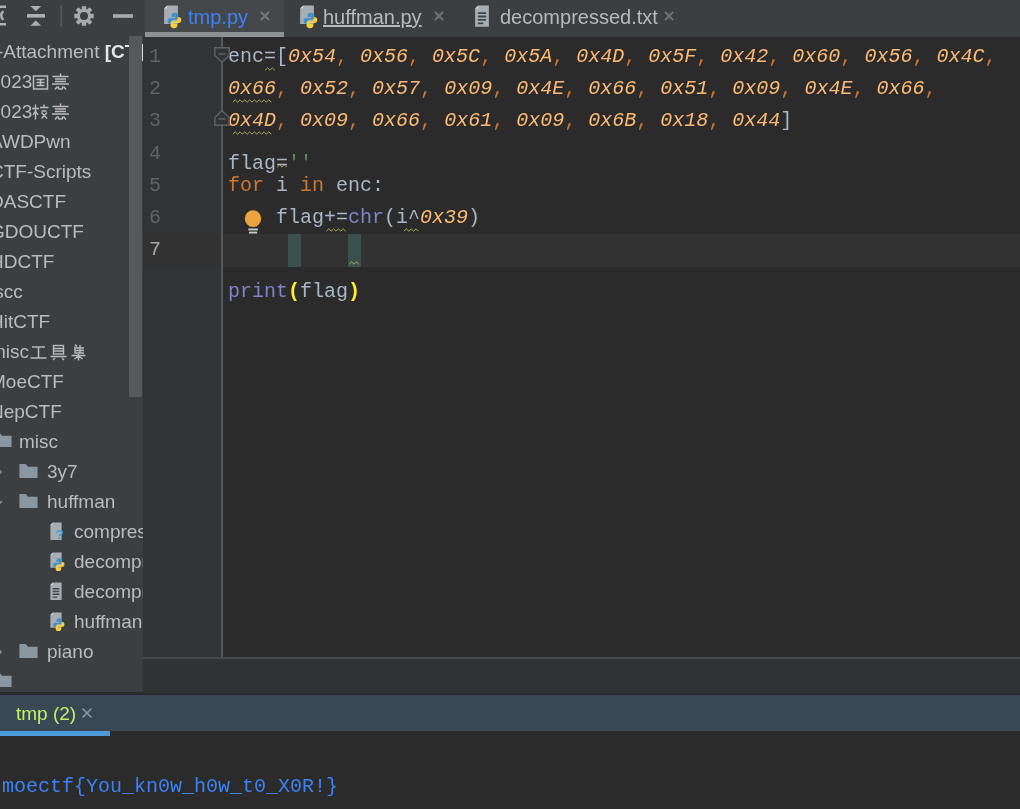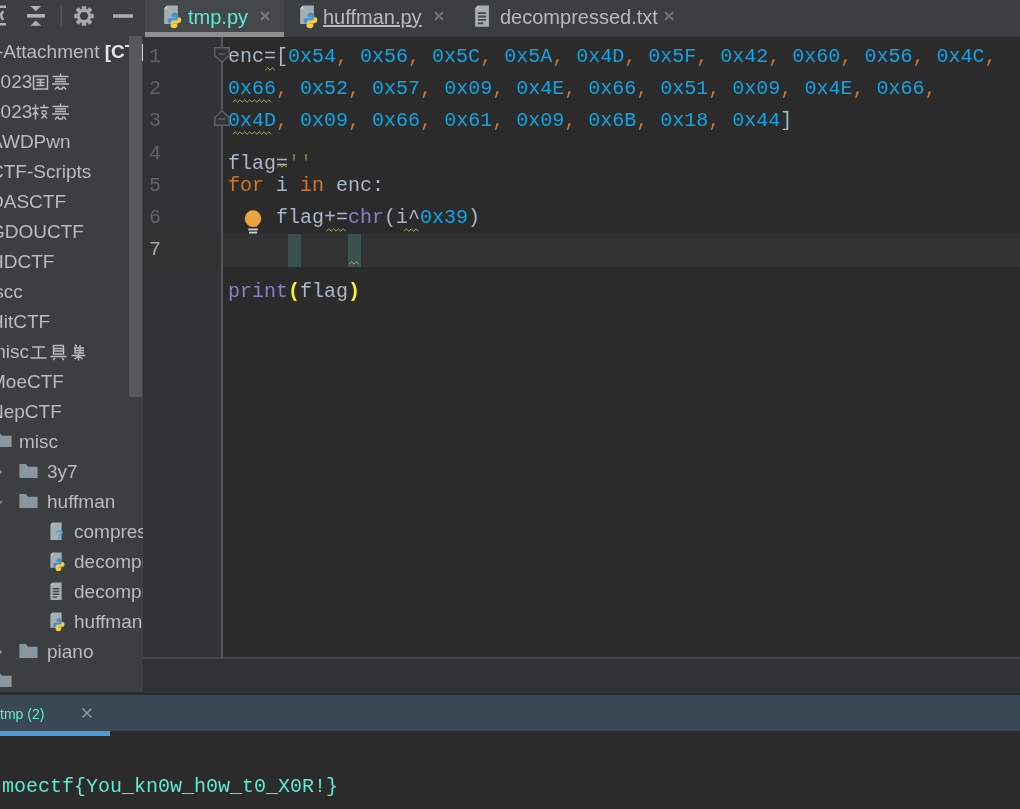--- a/index.html
+++ b/index.html
@@ -11,21 +11,21 @@
   #sidebar{left:0;top:0;width:143px;height:692px;background:#3C3F41;overflow:hidden;}
   .trow{position:absolute;height:30px;line-height:30px;font-size:19px;color:#BBBBBB;white-space:pre;width:200px;}
   
   #tabstrip{left:143px;top:0;width:877px;height:37px;background:#3C3F41;}
   .tabtxt{position:absolute;top:0;height:32px;line-height:34px;font-size:20px;color:#B6BABD;}
   .tclose{position:absolute;top:9px;width:14px;height:14px;}
   
   #gutter{left:143px;top:37px;width:79px;height:620px;background:#313335;}
   .lnum{position:absolute;width:50px;text-align:right;color:#606366;font-family:"Liberation Mono",monospace;font-size:20px;line-height:32px;}
   .cline{position:absolute;left:228px;height:32px;color:#A9B7C6;}
-  .n{color:#0ea5e9;} .k{color:#CC7832;} .s{color:#6A8759;} .b{color:#8281C9;}
+  .n{color:#fdba74;font-style:italic;} .k{color:#CC7832;} .s{color:#6A8759;} .b{color:#8281C9;}
   .mp{color:#FFEF28;font-weight:bold;}
   .wav{position:absolute;height:4px;}
   
   #botstrip{left:143px;top:659px;width:877px;height:34px;background:#303336;}
   #header{left:0;top:695px;width:1020px;height:36px;background:#3A4754;}
   #console{left:0;top:737px;width:1020px;height:72px;background:#2B2B2B;}
 </style>
 </head>
 <body>
 <div id="app">
@@ -158,21 +158,21 @@
     <div class="abs" style="left:145px;top:32px;width:139px;height:5px;background:#8E9192;"></div>
 
     <svg class="abs" style="left:160px;top:4px;" width="22" height="25" viewBox="0 0 16 18">
       <path d="M5.2,1 H13 V14.5 H3 V3.2 Z" fill="#A7AEB3"></path>
       <path d="M5.2,1 L3,3.2 H5.2 Z" fill="#CDD2D6"></path>
       <g>
         <path d="M10.9,6.2 c-1.9,0-2.5,0.8-2.5,1.9 v1.2 h2.6 v0.7 H7.4 c-1.2,0-1.9,0.8-1.9,2.1 0,1.3 0.6,2.1 1.6,2.1 h1 v-1.3 c0-0.9 0.7-1.6 1.7-1.6 h2 c0.9,0 1.5-0.7 1.5-1.6 V8.1 c0-1.1-0.6-1.9-2.4-1.9 z" fill="#4491C9"></path>
         <path d="M10.1,17.5 c1.9,0 2.5-0.8 2.5-1.9 v-1.2 H10 v-0.7 h3.6 c1.2,0 1.9-0.8 1.9-2.1 0-1.3-0.6-2.1-1.6-2.1 h-1 v1.3 c0,0.9-0.7,1.6-1.7,1.6 h-2 c-0.9,0-1.5,0.7-1.5,1.6 v1.6 c0,1.1 0.6,1.9 2.4,1.9 z" fill="#F8CE3F"></path>
       </g>
     </svg>
-    <div class="tabtxt" style="left:188px;color:#5eead4;">tmp.py</div>
+    <div class="tabtxt" style="left:188px;color:#3b82f6;">tmp.py</div>
     <svg class="tclose" style="left:258px;" viewBox="0 0 14 14">
         <path d="M3,3 L11,11 M11,3 L3,11" stroke="#757B7E" stroke-width="1.8"></path>
       </svg>
 
     <svg class="abs" style="left:296px;top:4px;" width="22" height="25" viewBox="0 0 16 18">
       <path d="M5.2,1 H13 V14.5 H3 V3.2 Z" fill="#A7AEB3"></path>
       <path d="M5.2,1 L3,3.2 H5.2 Z" fill="#CDD2D6"></path>
       <g>
         <path d="M10.9,6.2 c-1.9,0-2.5,0.8-2.5,1.9 v1.2 h2.6 v0.7 H7.4 c-1.2,0-1.9,0.8-1.9,2.1 0,1.3 0.6,2.1 1.6,2.1 h1 v-1.3 c0-0.9 0.7-1.6 1.7-1.6 h2 c0.9,0 1.5-0.7 1.5-1.6 V8.1 c0-1.1-0.6-1.9-2.4-1.9 z" fill="#4491C9"></path>
         <path d="M10.1,17.5 c1.9,0 2.5-0.8 2.5-1.9 v-1.2 H10 v-0.7 h3.6 c1.2,0 1.9-0.8 1.9-2.1 0-1.3-0.6-2.1-1.6-2.1 h-1 v1.3 c0,0.9-0.7,1.6-1.7,1.6 h-2 c-0.9,0-1.5,0.7-1.5,1.6 v1.6 c0,1.1 0.6,1.9 2.4,1.9 z" fill="#F8CE3F"></path>
@@ -252,22 +252,22 @@
       <circle cx="9" cy="9.5" r="8.2" fill="#ECA43E"></circle>
       <path d="M3.5,12 h11 l-1.5,5.5 h-8 z" fill="#ECA43E"></path>
       <rect x="4.3" y="19.5" width="9.6" height="1.9" fill="#C9CBCC"></rect>
       <rect x="5" y="22.6" width="8.2" height="1.9" fill="#C9CBCC"></rect>
     </svg>
   </div>
   <div class="abs" id="ebottom" style="left:143px;top:657px;width:877px;height:2px;background:#46494B;"></div>
   <div class="abs" id="botstrip"></div>
 
   <div class="abs" id="header">
-    <div class="abs" style="left:0;top:0;height:37px;line-height:38px;font-size:14px;color:#5eead4;">tmp (2)</div>
+    <div class="abs" style="left:16px;top:0;height:37px;line-height:38px;font-size:19px;color:#bef264;">tmp (2)</div>
     <svg class="abs" style="left:80px;top:11px;" width="14" height="14" viewBox="0 0 14 14">
         <path d="M2.5,2.5 L11.5,11.5 M11.5,2.5 L2.5,11.5" stroke="#8C97A3" stroke-width="1.6"></path>
       </svg>
   </div>
   <div class="abs" id="bluebar" style="left:0;top:731px;width:110px;height:5px;background:#4D9BD8;"></div>
   <div class="abs" id="console">
-    <div class="mono abs" style="left:2px;top:34px;color:#5eead4;">moectf{You_kn0w_h0w_t0_X0R!}</div>
+    <div class="mono abs" style="left:2px;top:34px;color:#3b82f6;">moectf{You_kn0w_h0w_t0_X0R!}</div>
   </div>
 </div>
 
 </body></html>

